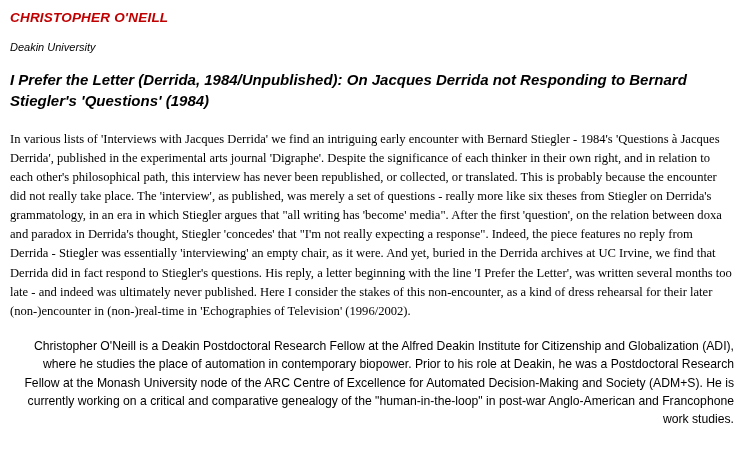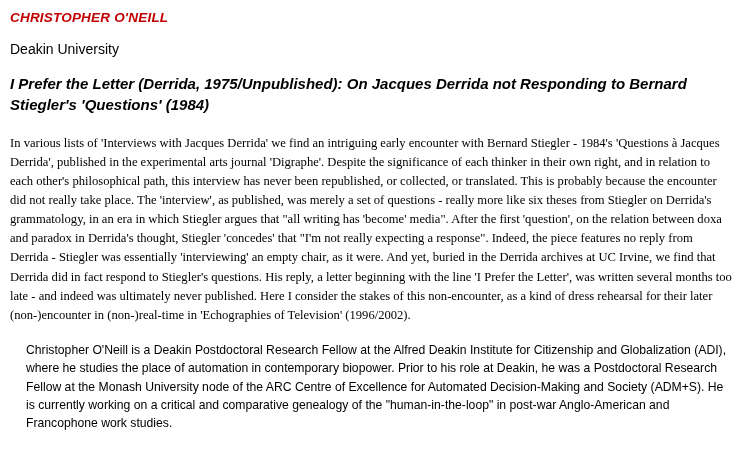--- a/index.html
+++ b/index.html
@@ -25,50 +25,51 @@
     font-family: "Liberation Sans", sans-serif;
     font-size: 13.5px;
     font-weight: bold;
     font-style: italic;
     color: #c00000;
     letter-spacing: 0.2px;
     margin: 2px 0 0 0;
     text-transform: uppercase;
   }
   .affiliation {
-    font-size: 14px;
+    font-size: 11px;
     color: #000000;
     margin: 16px 0 8px 0;
+    font-style: italic;
   }
   .title {
     font-size: 15px;
     font-weight: bold;
     font-style: italic;
     line-height: 1.42;
     margin: 16px 0 0 0;
     color: #000000;
   }
   .abstract {
     font-size: 12.6px;
     line-height: 1.52;
     margin: 18px 0 0 0;
     text-align: left;
     color: #000000;
     font-family: Liberation Serif, serif;
   }
   .bio {
     font-size: 12.2px;
     line-height: 1.5;
-    margin: 16px 0 0 16px;
-    text-align: left;
+    margin: 16px 0 0 0;
+    text-align: right;
     color: #000000;
   }
 </style>
 </head>
 <body>
 
 <div class="page">
   <div class="author">Christopher O'Neill</div>
   <div class="affiliation">Deakin University</div>
-  <div class="title">I Prefer the Letter (Derrida, 1975/Unpublished): On Jacques Derrida not Responding to Bernard Stiegler's 'Questions' (1984)</div>
+  <div class="title">I Prefer the Letter (Derrida, 1984/Unpublished): On Jacques Derrida not Responding to Bernard Stiegler's 'Questions' (1984)</div>
   <div class="abstract">In various lists of 'Interviews with Jacques Derrida' we find an intriguing early encounter with Bernard Stiegler - 1984's 'Questions à Jacques Derrida', published in the experimental arts journal 'Digraphe'. Despite the significance of each thinker in their own right, and in relation to each other's philosophical path, this interview has never been republished, or collected, or translated. This is probably because the encounter did not really take place. The 'interview', as published, was merely a set of questions - really more like six theses from Stiegler on Derrida's grammatology, in an era in which Stiegler argues that "all writing has 'become' media". After the first 'question', on the relation between doxa and paradox in Derrida's thought, Stiegler 'concedes' that "I'm not really expecting a response". Indeed, the piece features no reply from Derrida - Stiegler was essentially 'interviewing' an empty chair, as it were. And yet, buried in the Derrida archives at UC Irvine, we find that Derrida did in fact respond to Stiegler's questions. His reply, a letter beginning with the line 'I Prefer the Letter', was written several months too late - and indeed was ultimately never published. Here I consider the stakes of this non-encounter, as a kind of dress rehearsal for their later (non-)encounter in (non-)real-time in 'Echographies of Television' (1996/2002).</div>
   <div class="bio">Christopher O'Neill is a Deakin Postdoctoral Research Fellow at the Alfred Deakin Institute for Citizenship and Globalization (ADI), where he studies the place of automation in contemporary biopower. Prior to his role at Deakin, he was a Postdoctoral Research Fellow at the Monash University node of the ARC Centre of Excellence for Automated Decision-Making and Society (ADM+S). He is currently working on a critical and comparative genealogy of the "human-in-the-loop" in post-war Anglo-American and Francophone work studies.</div>
 </div>
 
 </body></html>

